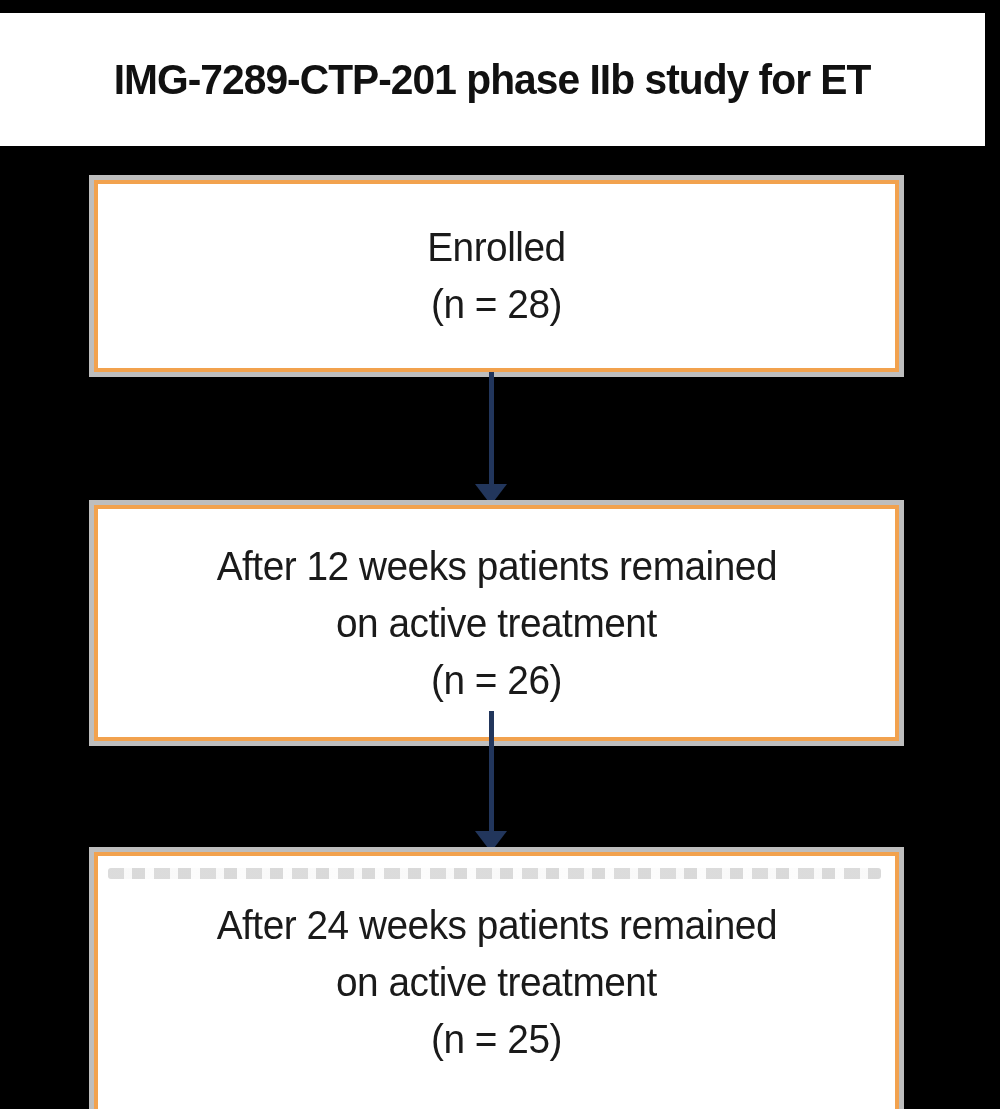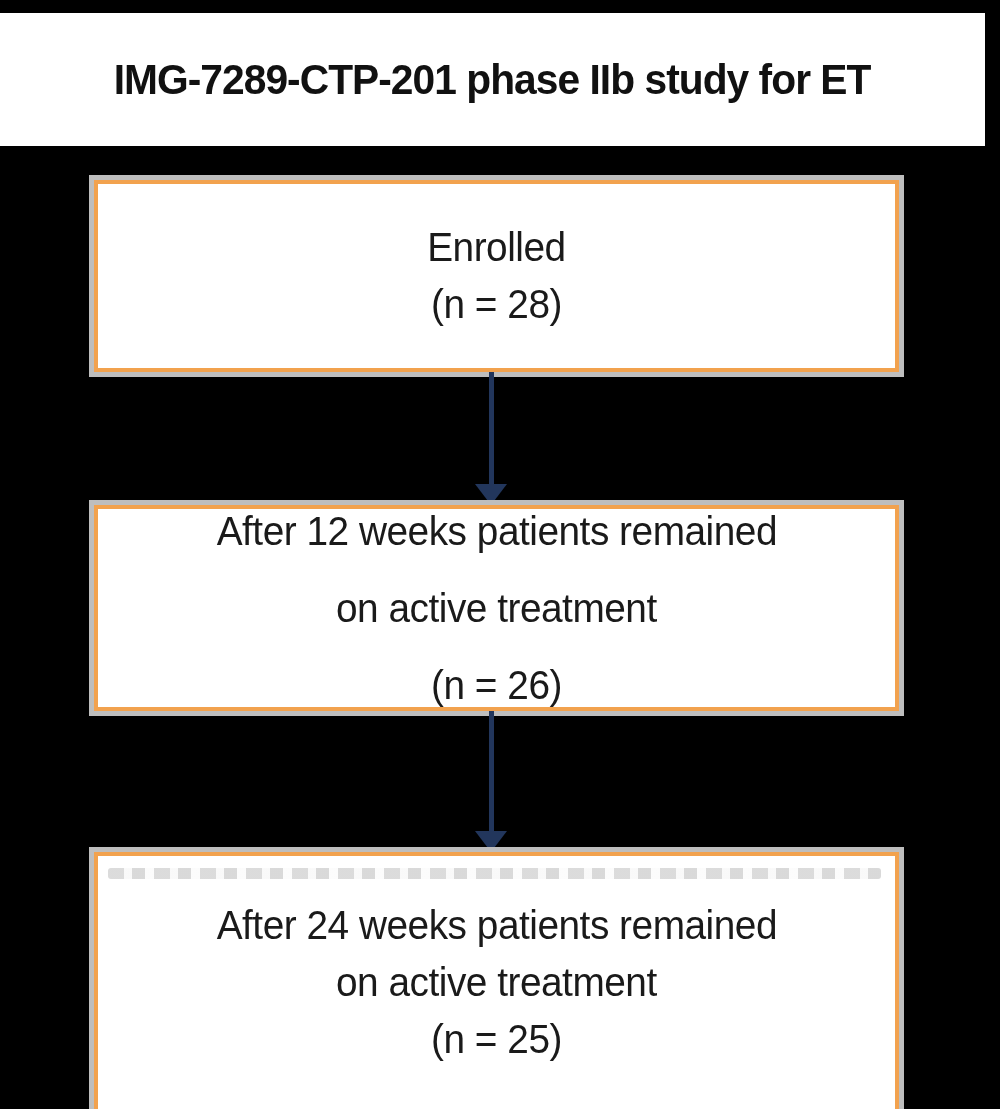--- a/index.html
+++ b/index.html
@@ -49,21 +49,21 @@
   }
   .box .line {
     font-size: 40px;
     line-height: 57px;
     letter-spacing: -0.5px;
     color: #1a1a1a;
     transform: scaleX(0.97);
     white-space: nowrap;
   }
   .box1 { top: 180px; height: 192px; }
-  .box2 { top: 505px; height: 206px; gap: 20px; }
+  .box2 { top: 505px; height: 236px; }
   .box3 { top: 852px; height: 261px; }
 
   
   .artifact {
     position: absolute; top: 12px; left: 10px; right: 14px; height: 11px;
     background: repeating-linear-gradient(90deg,
       rgba(70,70,70,0.55) 0px 16px,
       rgba(190,190,190,0.25) 16px 24px,
       rgba(40,40,40,0.5) 24px 37px,
       rgba(210,210,210,0.2) 37px 46px);

